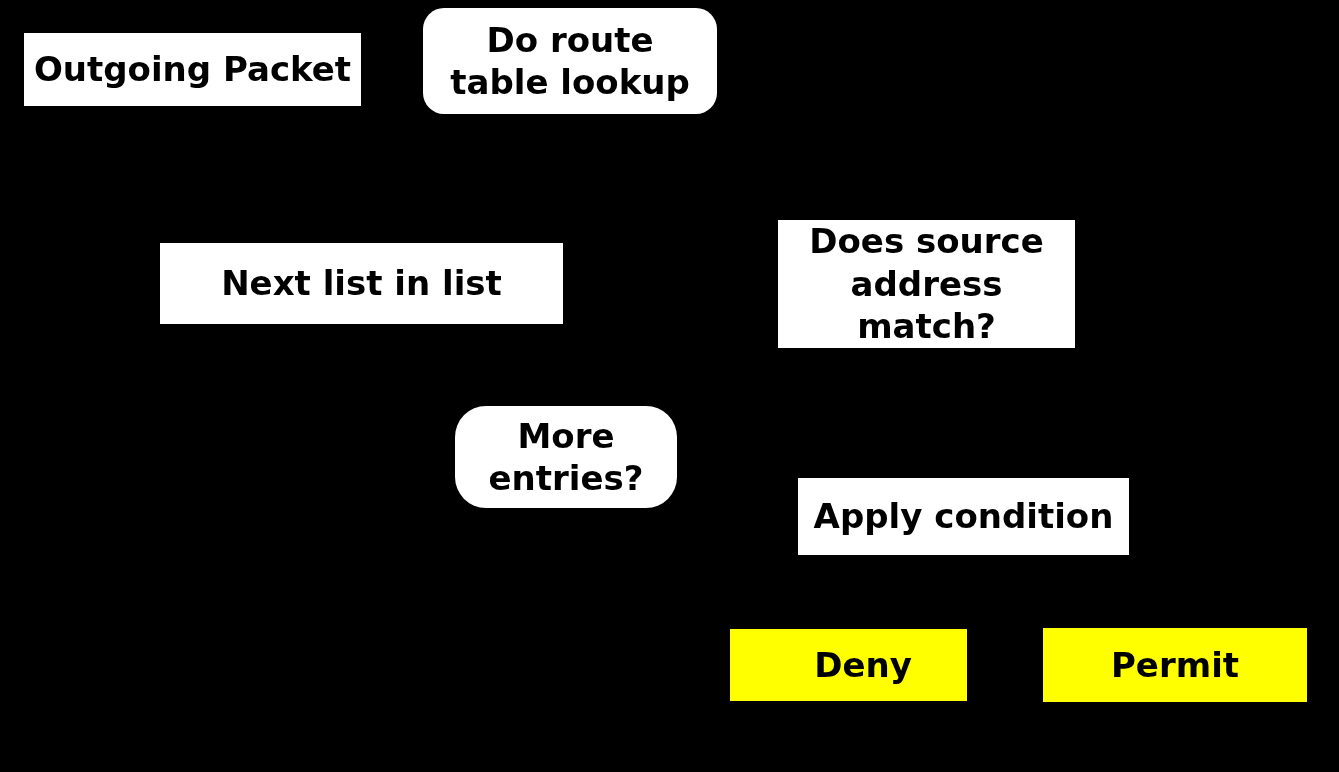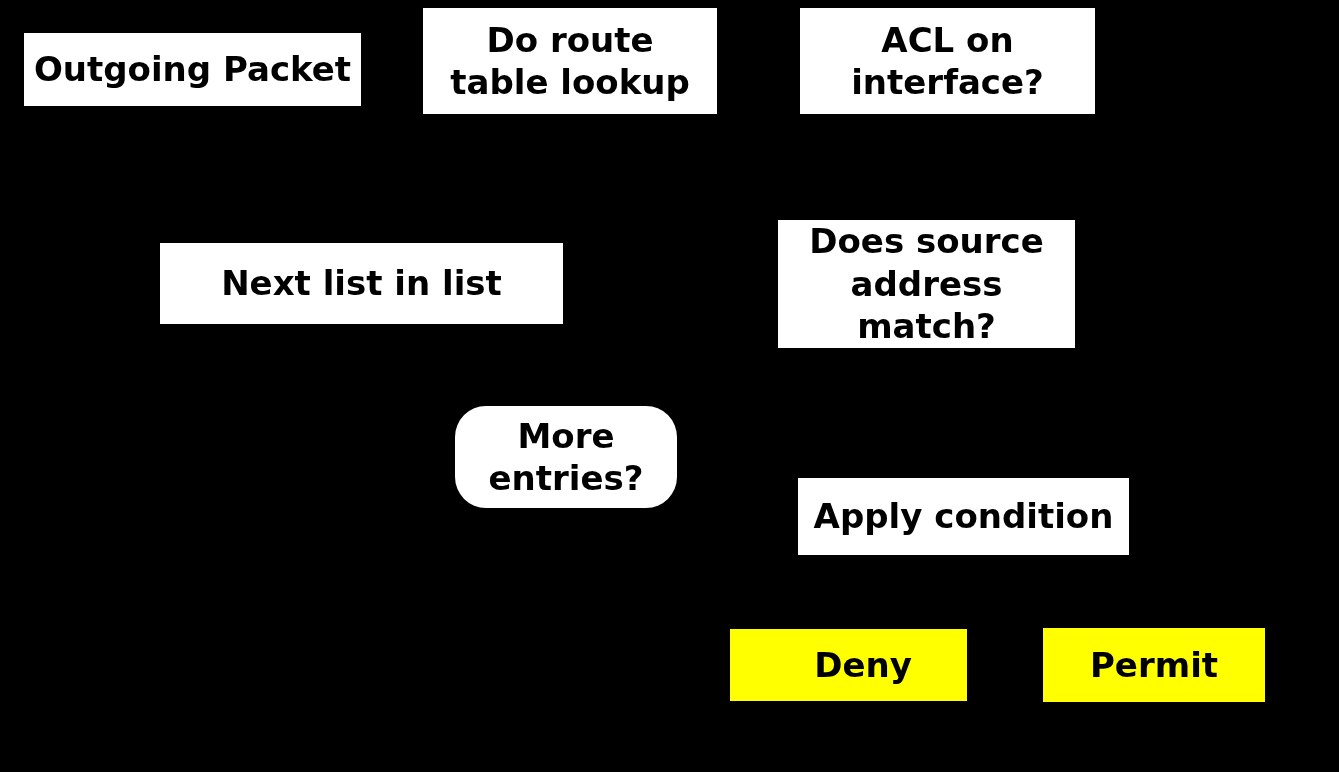--- a/index.html
+++ b/index.html
@@ -27,41 +27,39 @@
     font-size: 34px;
     line-height: 1.25;
     white-space: pre-line;
     box-sizing: border-box;
   }
   .node--terminal {
     background: #ffff00;
   }
   
   .pos-outgoing   { left: 24px;   top: 33px;  width: 337px; height: 73px;  }
-  .pos-route      { left: 423px;  top: 8px;   width: 294px; height: 106px; }
+  .pos-route      { left: 423px;  top: 8px;   width: 294px; height: 106px; border-radius: 21px; }
   .pos-acl        { left: 800px;  top: 8px;   width: 295px; height: 106px; }
   .pos-next       { left: 160px;  top: 243px; width: 403px; height: 81px;  }
   .pos-source     { left: 778px;  top: 220px; width: 297px; height: 128px; }
   .pos-more       { left: 455px;  top: 406px; width: 222px; height: 102px; border-radius: 31px; }
   .pos-apply      { left: 798px;  top: 478px; width: 331px; height: 77px;  }
   .pos-deny       { left: 730px;  top: 629px; width: 237px; height: 72px; padding-left: 29px;  }
-  .pos-permit     { left: 1043px; top: 628px; width: 222px; height: 74px;  }
+  .pos-permit     { left: 1043px; top: 628px; width: 264px; height: 74px;  }
 </style>
 </head>
 <body>
 
 <div class="canvas">
 
   <div class="node pos-outgoing">Outgoing Packet</div>
 
   <div class="node pos-route">Do route
 table lookup</div>
 
-  <div class="node pos-acl">ACL on
-interface?</div>
 
   <div class="node pos-next">Next list in list</div>
 
   <div class="node pos-source">Does source
 address match?</div>
 
   <div class="node pos-more">More
 entries?</div>
 
   <div class="node pos-apply">Apply condition</div>

